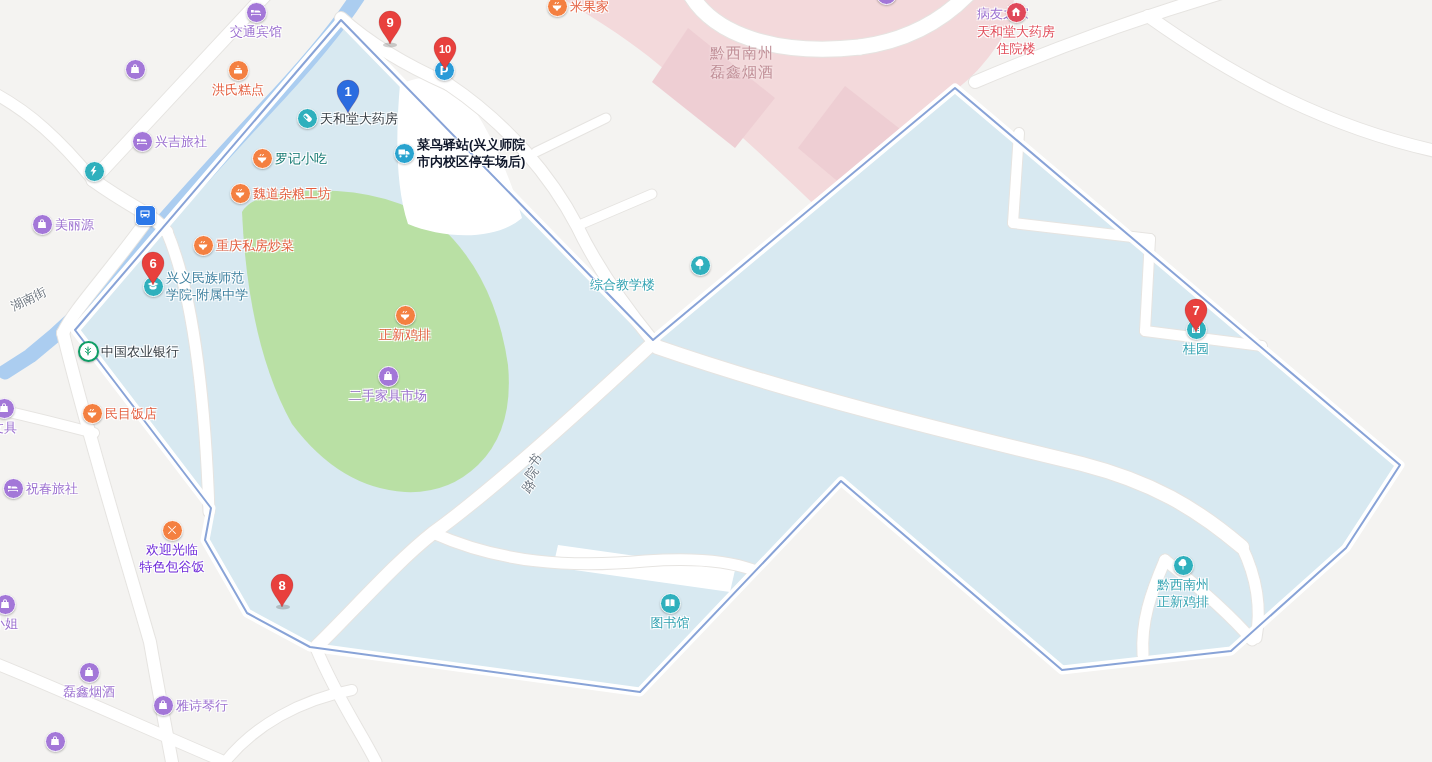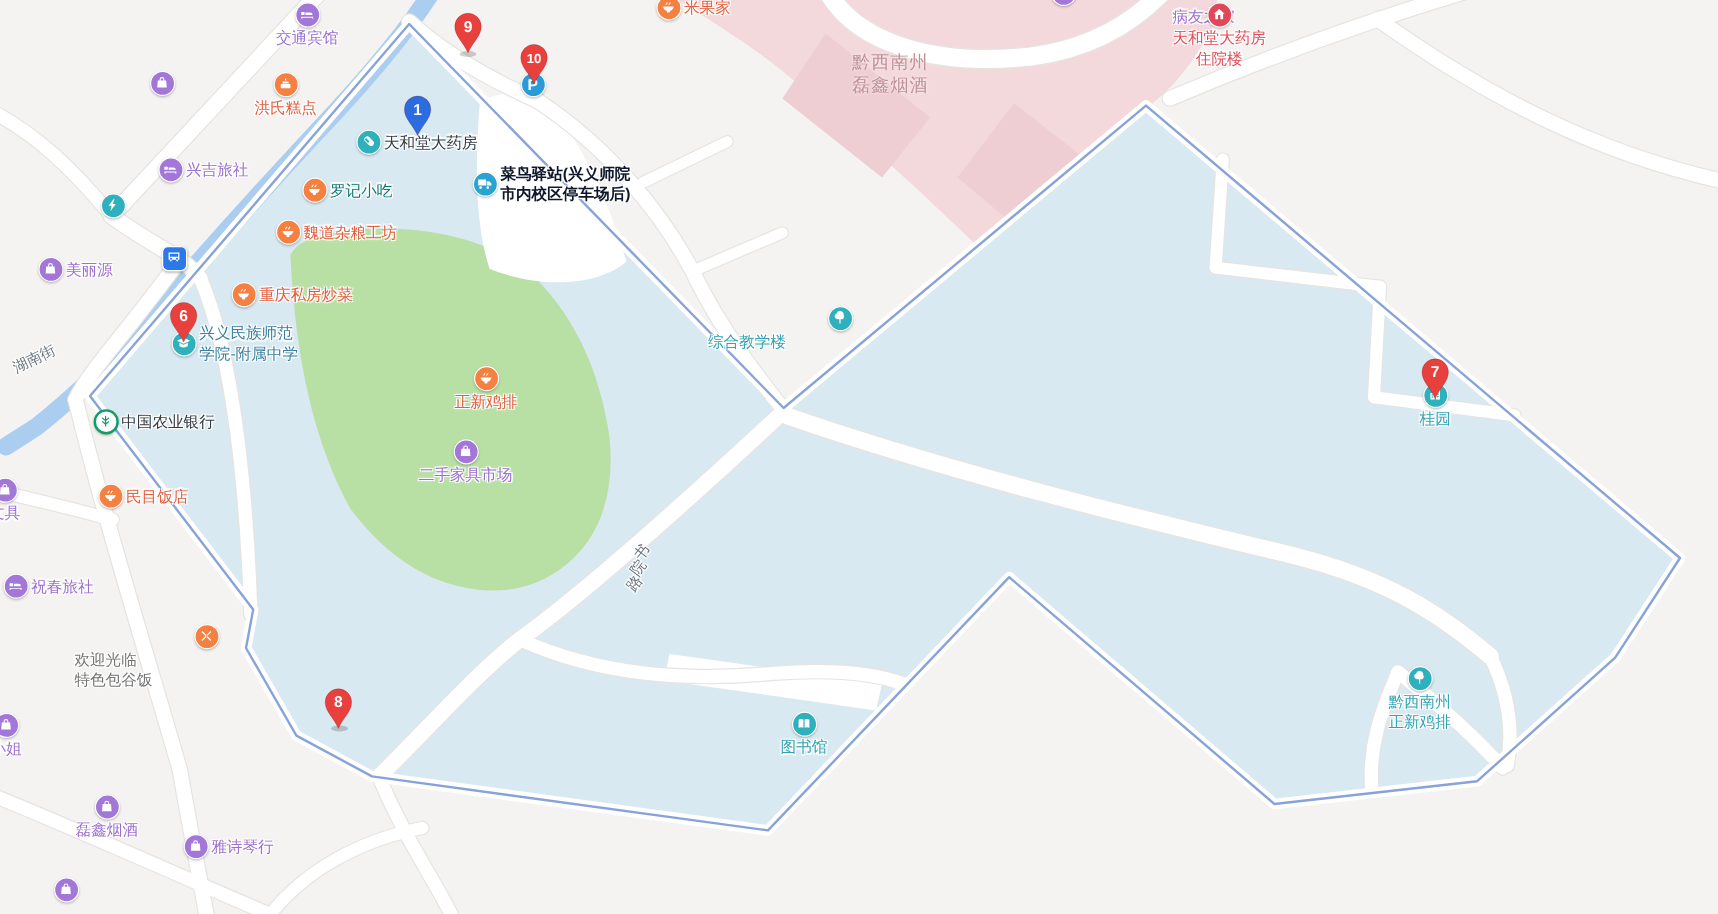--- a/index.html
+++ b/index.html
@@ -283,21 +283,21 @@
         <div class="plabel" style="color: rgb(155, 111, 208); font-weight: 500; left: 278px; top: 387px; width: 220px; text-align: center;">
           <div>二手家具市场</div>
         </div>
       </div>
       <div class="poi">
         <span class="picon" style="background: rgb(244, 128, 65); left: 161.5px; top: 519.5px; position: absolute;">
           <svg viewBox="0 0 24 24">
             <path d="M5.2 3.8 20.2 18.8 18.8 20.2 3.8 5.2zM18.8 3.8l1.4 1.4L5.2 20.2 3.8 18.8z" fill="#fff" fill-rule="evenodd"></path>
           </svg>
         </span>
-        <div class="plabel" style="color: #737373; font-weight: 500; left: 62px; top: 541px; width: 220px; text-align: left;">
+        <div class="plabel" style="color: #6d28d9; font-weight: 500; left: 62px; top: 541px; width: 220px; text-align: center;">
           <div>欢迎光临</div>
           <div>特色包谷饭</div>
         </div>
       </div>
       <div class="poi">
         <span class="picon" style="background: rgb(163, 119, 216); left: -5.5px; top: 593.5px; position: absolute;">
           <svg viewBox="0 0 24 24">
             <path d="M8 8V6.5a4 4 0 0 1 8 0V8h3l1 12H4L5 8h3zm1.8 0h4.4V6.5a2.2 2.2 0 0 0-4.4 0V8z" fill="#fff" fill-rule="evenodd"></path>
           </svg>
         </span>

